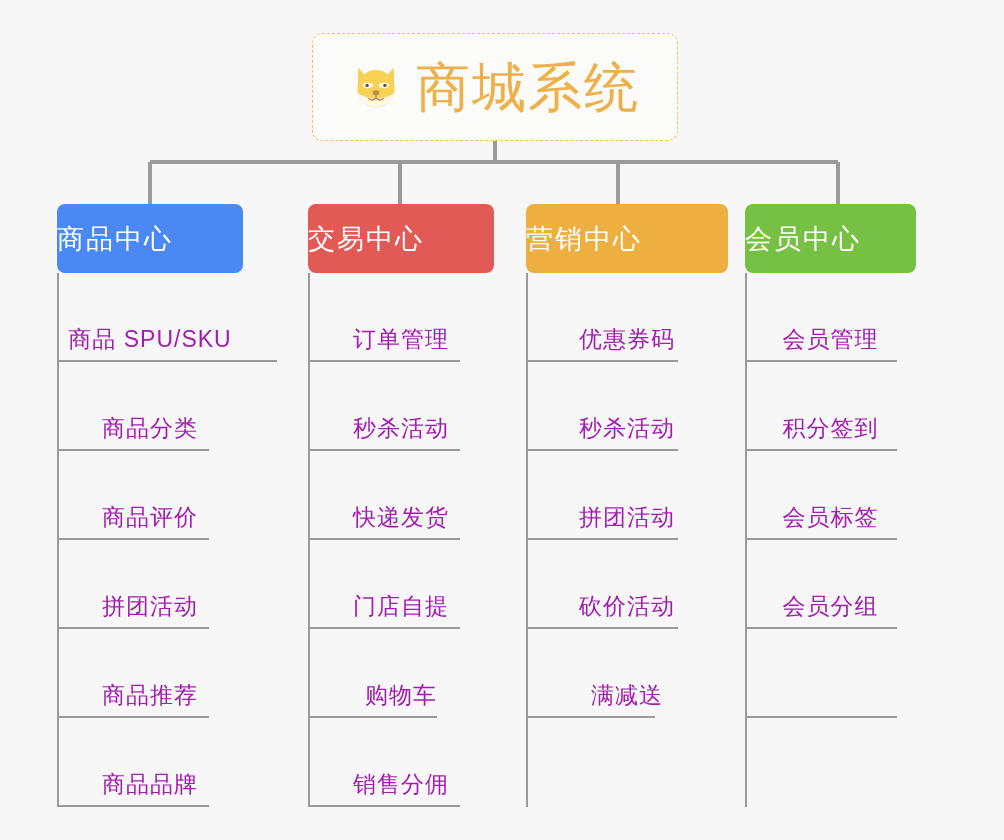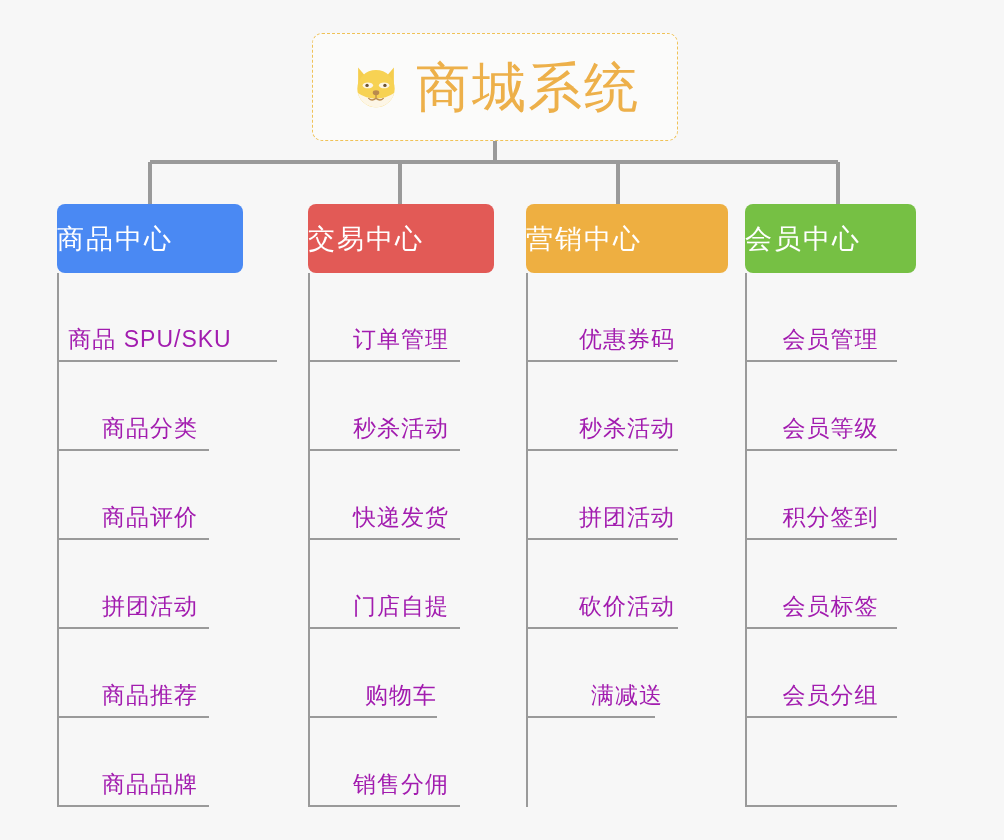--- a/index.html
+++ b/index.html
@@ -253,24 +253,20 @@
       <span>会员中心</span>
     </div>
     <div class="spine" style="height:534px;"></div>
     <div class="leaf-list">
       <div class="leaf-item">
         <div class="leaf-underline" style="width:152px;"></div>
         <span class="leaf-label">会员管理</span>
       </div>
       <div class="leaf-item">
         <div class="leaf-underline" style="width:152px;"></div>
-        <span class="leaf-label">会员等级</span>
-      </div>
-      <div class="leaf-item">
-        <div class="leaf-underline" style="width:152px;"></div>
         <span class="leaf-label">积分签到</span>
       </div>
       <div class="leaf-item">
         <div class="leaf-underline" style="width:152px;"></div>
         <span class="leaf-label">会员标签</span>
       </div>
       <div class="leaf-item">
         <div class="leaf-underline" style="width:152px;"></div>
         <span class="leaf-label">会员分组</span>
       </div>

